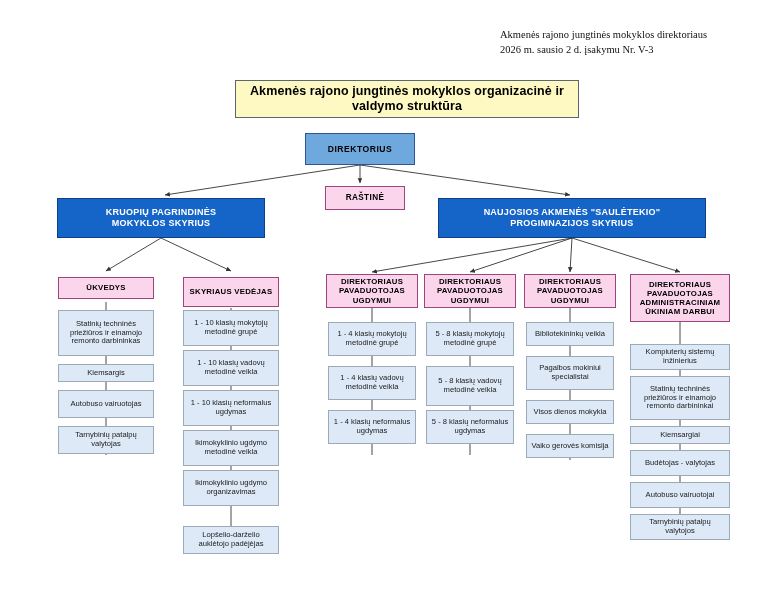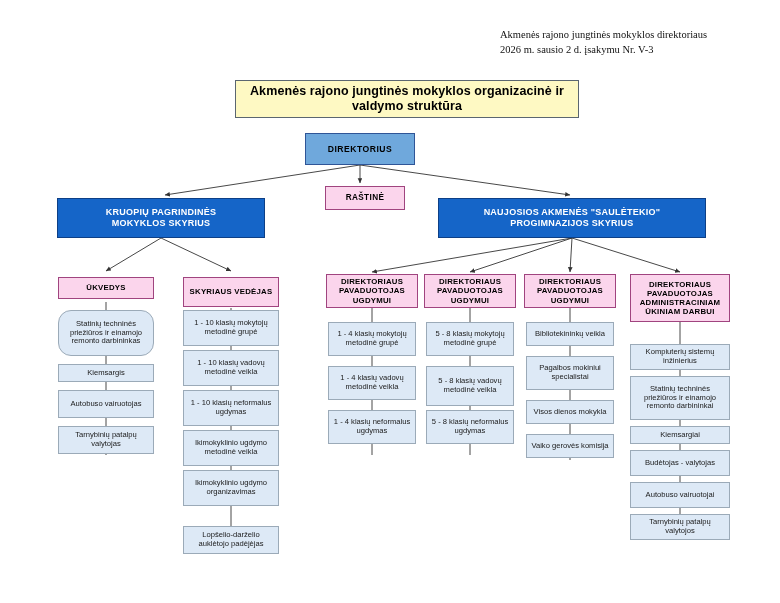--- a/index.html
+++ b/index.html
@@ -107,21 +107,21 @@
   <div class="node title-box">Akmenės rajono jungtinės mokyklos organizacinė ir valdymo struktūra</div>
 
   <div class="node director">DIREKTORIUS</div>
   <div class="node rastine">RAŠTINĖ</div>
 
   <div class="node dept dept-left">KRUOPIŲ PAGRINDINĖS MOKYKLOS  SKYRIUS</div>
   <div class="node dept dept-right">NAUJOSIOS AKMENĖS "SAULĖTEKIO" PROGIMNAZIJOS SKYRIUS</div>
 
   <div id="columns">
       <div class="node role" style="left: 58px; top: 277px; width: 96px; height: 22px;">ŪKVEDYS</div>
-      <div class="node item" style="left: 58px; top: 310px; width: 96px; height: 46px; border-radius: 13px;">Statinių techninės priežiūros ir einamojo remonto darbininkas</div>
+      <div class="node item" style="left: 58px; top: 310px; width: 96px; height: 46px;">Statinių techninės priežiūros ir einamojo remonto darbininkas</div>
       <div class="node item" style="left: 58px; top: 364px; width: 96px; height: 18px;">Kiemsargis</div>
       <div class="node item" style="left: 58px; top: 390px; width: 96px; height: 28px;">Autobuso vairuotojas</div>
       <div class="node item" style="left: 58px; top: 426px; width: 96px; height: 28px;">Tarnybinių patalpų valytojas</div>
       <div class="node role" style="left: 183px; top: 277px; width: 96px; height: 30px;">SKYRIAUS VEDĖJAS</div>
       <div class="node item" style="left: 183px; top: 310px; width: 96px; height: 36px;">1 - 10 klasių mokytojų metodinė grupė</div>
       <div class="node item" style="left: 183px; top: 350px; width: 96px; height: 36px;">1 - 10 klasių vadovų metodinė veikla</div>
       <div class="node item" style="left: 183px; top: 390px; width: 96px; height: 36px;">1 - 10 klasių neformalus ugdymas</div>
       <div class="node item" style="left: 183px; top: 430px; width: 96px; height: 36px;">Ikimokyklinio ugdymo metodinė veikla</div>
       <div class="node item" style="left: 183px; top: 470px; width: 96px; height: 36px;">Ikimokyklinio ugdymo organizavimas</div>
       <div class="node item" style="left: 183px; top: 526px; width: 96px; height: 28px;">Lopšelio-darželio auklėtojo padėjėjas</div>

